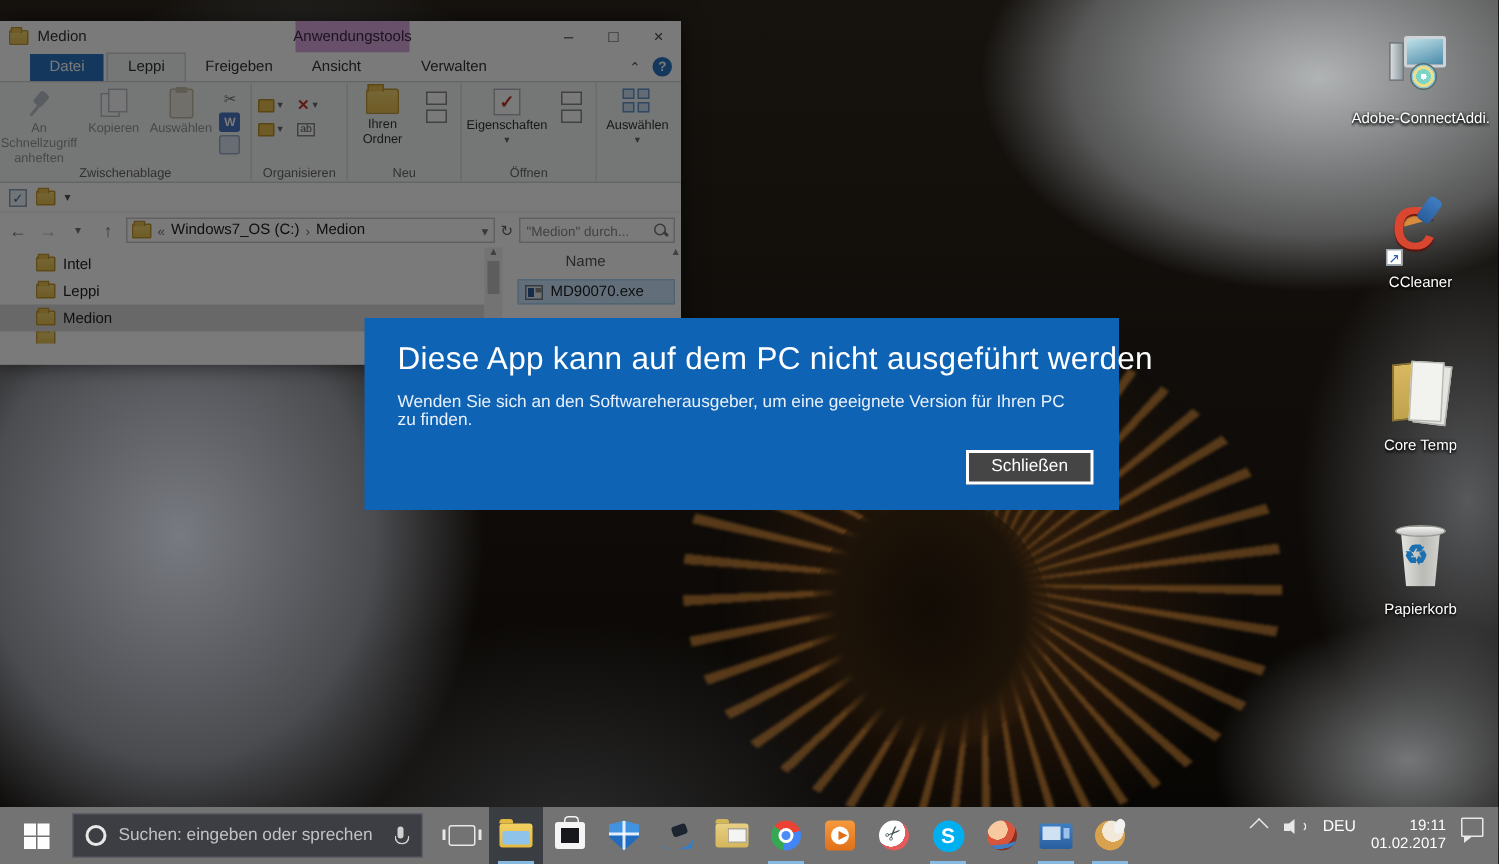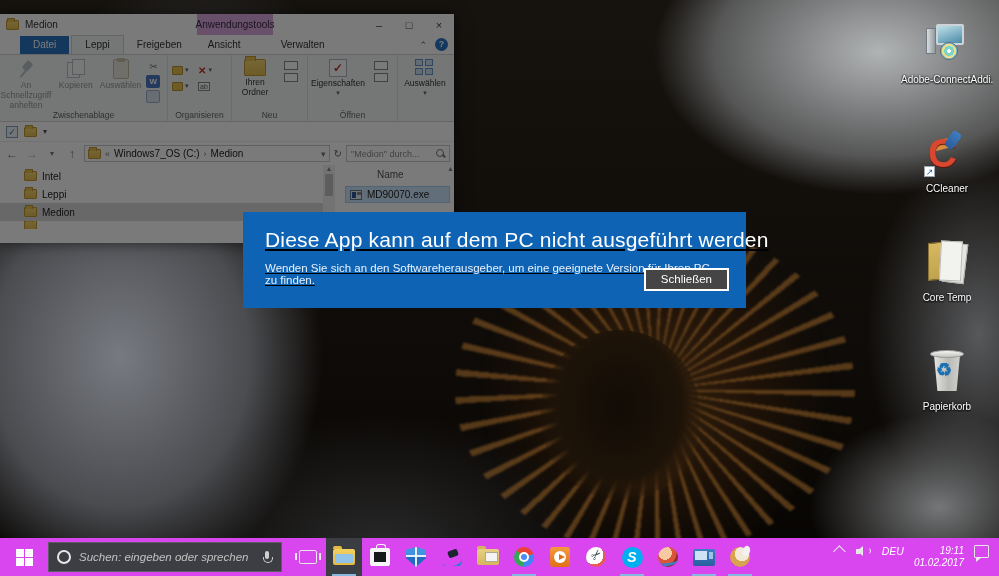--- a/index.html
+++ b/index.html
@@ -144,28 +144,28 @@
   .exe-ico:before { content:""; position:absolute; left:1px; top:1px; width:4px; height:6px; background:#2a5b98; }
   .exe-ico:after { content:""; position:absolute; left:6px; top:1px; width:4px; height:3px; background:#888; }
   .files .fscroll { position:absolute; right:0; top:0; font-size:7px; color:#888; }
 
   .statusbar { position:absolute; left:0; top:215px; width:100%; height:14px; background:#fff; border-top:1px solid #d9d9d9; display:flex; align-items:center; font-size:9px; color:#555; }
   .statusbar .s1 { padding:0 10px 0 6px; }
   .statusbar .sdiv { width:1px; height:10px; background:#d9d9d9; }
   .statusbar .s2 { padding:0 8px; }
 
   
-  .dialog { position:absolute; left:243px; top:212px; width:503px; height:96px; background:#0f63b5; z-index:10; padding:16px 22px 0;text-decoration:underline; }
+  .dialog { position:absolute; left:243px; top:212px; width:503px; height:128px; background:#0f63b5; z-index:10; padding:16px 22px 0; }
   .dialog h1 { font-size:21px; font-weight:300; color:#fff; letter-spacing:.2px; white-space:nowrap; }
   .dialog p { font-size:11.5px; color:#e8f1fa; margin-top:10px; }
   .dialog .btnrow { position:absolute; right:17px; bottom:17px; }
   .dlg-btn { background:#454545; border:2px solid #fff; color:#fff; font-size:11.5px; padding:3px 15px 4px; font-family:"Liberation Sans",sans-serif; cursor:pointer; }
 
   
-  .taskbar { position:absolute; left:0; bottom:0; width:100%; height:38px; background:#d946ef; z-index:20; display:flex; align-items:center;font-style:italic; }
+  .taskbar { position:absolute; left:0; bottom:0; width:100%; height:38px; background:#737373; z-index:20; display:flex; align-items:center; }
   .start { width:48px; height:38px; display:flex; align-items:center; justify-content:center; }
   .winlogo { width:17px; height:17px; display:grid; grid-template-columns:8px 8px; grid-template-rows:8px 8px; gap:1px; }
   .winlogo span { background:#fdfdfd; }
   .cortana { width:234px; height:30px; background:#3c3e43; border:1px solid #5a5d63; display:flex; align-items:center; padding:0 8px; gap:8px; }
   .cort-ring { width:14px; height:14px; border:2px solid #e8e8e8; border-radius:50%; flex:none; }
   .cort-text { flex:1; font-size:11.5px; color:#c2c2c2; white-space:nowrap; overflow:hidden; }
   .mic { width:8px; height:13px; position:relative; flex:none; margin-right:2px; }
   .mic:before { content:""; position:absolute; left:2px; top:0; width:4px; height:8px; background:#cfcfcf; border-radius:2px; }
   .mic:after { content:""; position:absolute; left:0; top:6px; width:8px; height:5px; border:1.2px solid #cfcfcf; border-top:none; border-radius:0 0 5px 5px; }
   .tb-sep { width:8px; }

